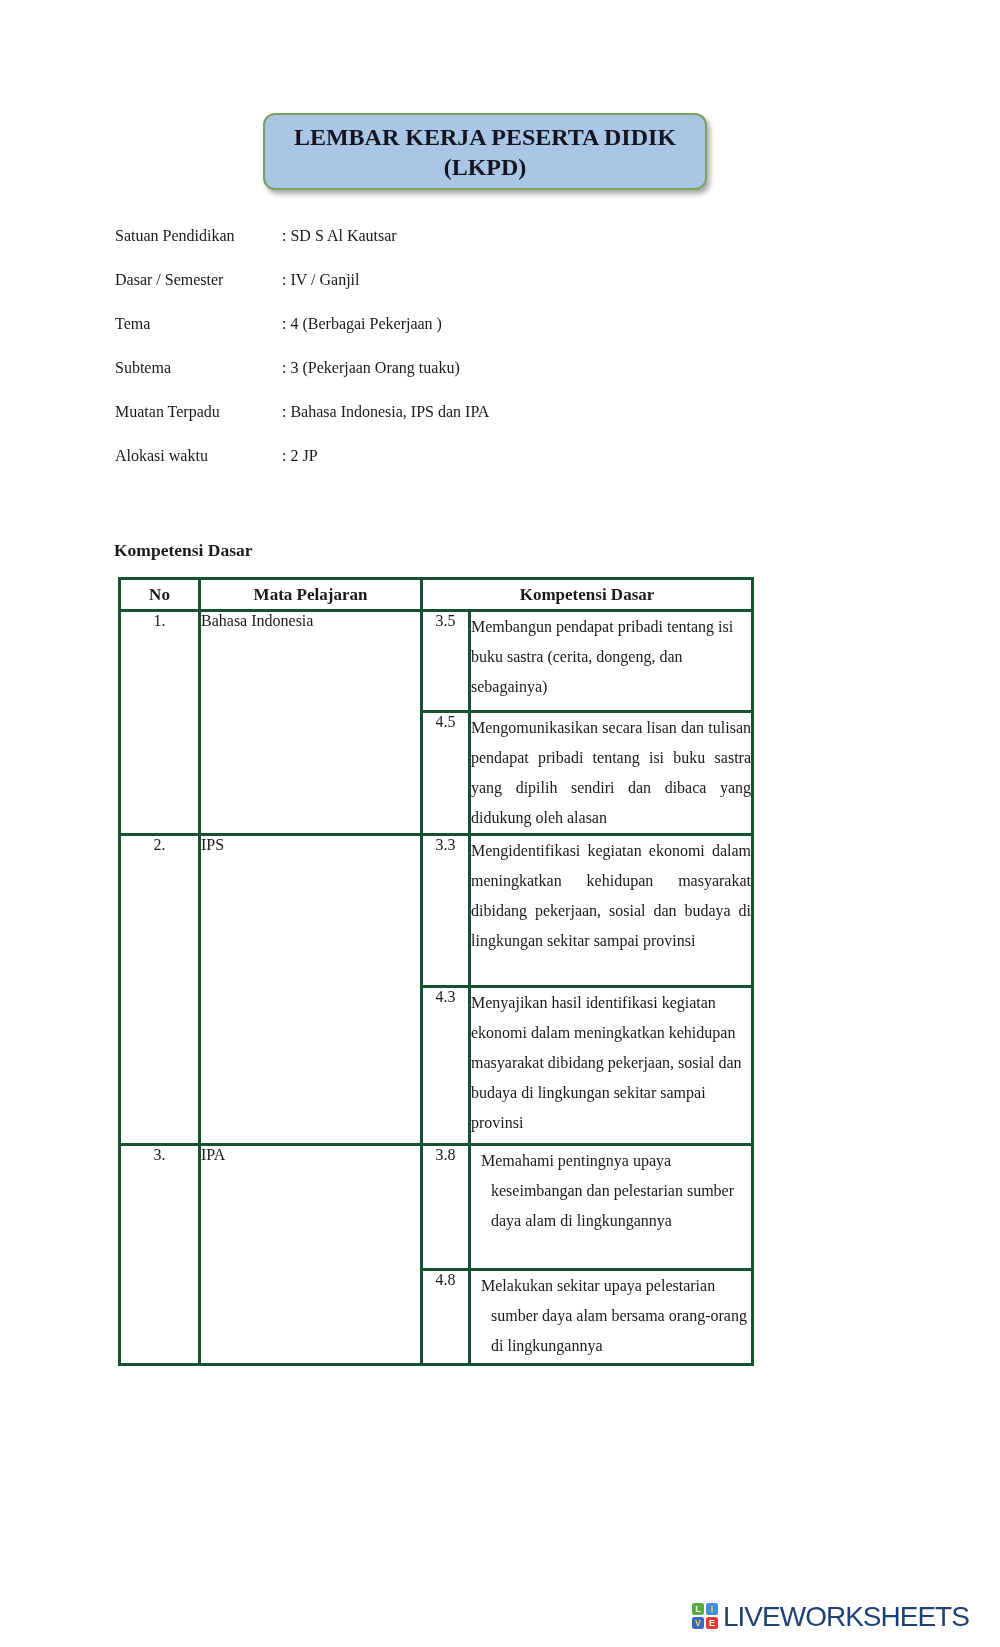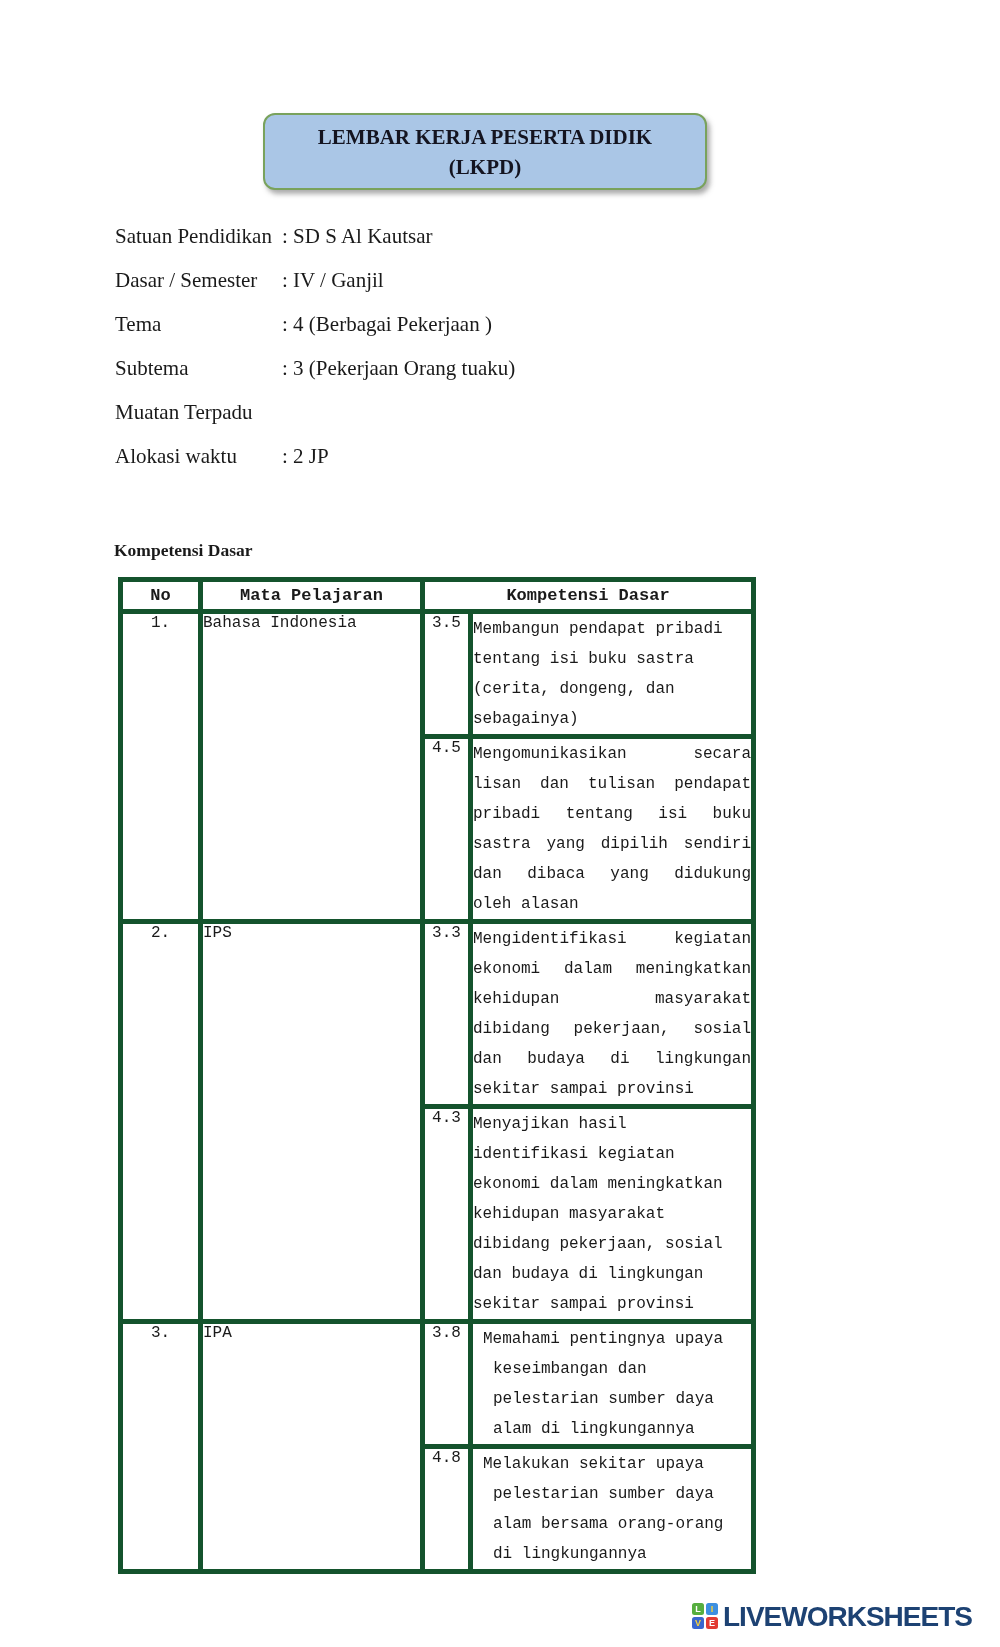--- a/index.html
+++ b/index.html
@@ -8,40 +8,40 @@
     font-family:"Liberation Serif","DejaVu Serif",serif;color:#1a1a1a;
     overflow:hidden;
   }
   
   .title-box{
     position:absolute;left:263px;top:113px;width:444px;height:77px;
     box-sizing:border-box;background:#aac6e6;border:2px solid #79a25c;
     border-radius:12px;box-shadow:3px 4px 5px rgba(90,90,90,.5);
     display:flex;flex-direction:column;align-items:center;justify-content:center;
   }
-  .title-line{font-weight:bold;font-size:21px;line-height:30px;color:#141420;text-align:center;}
+  .title-line{font-weight:bold;font-size:24px;line-height:30px;color:#141420;text-align:center;}
   
   .meta{position:absolute;left:115px;top:226px;width:600px;}
-  .meta-row{height:44px;font-size:21px;line-height:20px;display:flex;}
+  .meta-row{height:44px;font-size:16px;line-height:20px;display:flex;justify-content:center;}
   .meta-label{width:167px;flex:0 0 167px;}
   .meta-value{flex:1;}
   
   .section-heading{position:absolute;left:114px;top:540px;font-size:17.5px;font-weight:bold;}
   
   table.kd{
     position:absolute;left:118px;top:577px;border-collapse:collapse;
     table-layout:fixed;width:633px;font-size:16px;
   }
   table.kd col.c-no{width:80px;}
   table.kd col.c-subject{width:222px;}
   table.kd col.c-code{width:48px;}
   table.kd col.c-text{width:283px;}
   table.kd th,table.kd td{
-    border:5px solid #14532d;vertical-align:top;box-sizing:border-box;
-    padding:0;font-weight:normal;font-family:Liberation Mono, monospace;
+    border:3px solid #14532d;vertical-align:top;box-sizing:border-box;
+    padding:0;font-weight:normal;
   }
   table.kd thead th{
     height:32px;font-weight:bold;font-size:17px;text-align:center;
     vertical-align:middle;padding:2px 0;
   }
   td.no-cell{text-align:center;padding-top:10px;}
   td.subject-cell{padding:10px 4px 0 10px;}
   td.code-cell{text-align:center;padding-top:10px;}
   td.text-cell{padding:8px 8px 0 10px;line-height:30px;}
   td.text-cell.justify{text-align:justify;}
@@ -58,21 +58,21 @@
   }
   .brand-icon{
     width:27px;height:28px;display:grid;grid-template-columns:12px 12px;
     grid-template-rows:12px 12px;gap:2px;margin-right:4px;
   }
   .brand-icon .sq{
     border-radius:2.5px;display:flex;align-items:center;justify-content:center;
     font-family:"Liberation Sans","DejaVu Sans",sans-serif;font-weight:bold;font-size:9px;
   }
   .brand-word{
-    font-family:"Liberation Sans","DejaVu Sans",sans-serif;font-weight:bold;
+    font-family:"Liberation Sans","DejaVu Sans",sans-serif;font-weight:normal;
     font-size:28px;letter-spacing:-1px;text-align:center;
   }
 </style>
 </head>
 <body>
 
 <div class="title-box">
   <div class="title-line">LEMBAR KERJA PESERTA DIDIK</div>
   <div class="title-line">(LKPD)</div>
 </div>
@@ -89,20 +89,21 @@
   <div class="meta-row">
     <span class="meta-label">Tema</span>
     <span class="meta-value">: 4 (Berbagai Pekerjaan )</span>
   </div>
   <div class="meta-row">
     <span class="meta-label">Subtema</span>
     <span class="meta-value">: 3 (Pekerjaan Orang tuaku)</span>
   </div>
   <div class="meta-row">
     <span class="meta-label">Muatan Terpadu</span>
+    <span class="meta-value">: Bahasa Indonesia, IPS dan IPA</span>
   </div>
   <div class="meta-row">
     <span class="meta-label">Alokasi waktu</span>
     <span class="meta-value">: 2 JP</span>
   </div>
 </div>
 
 <div class="section-heading">Kompetensi Dasar</div>
 
 <table class="kd">

